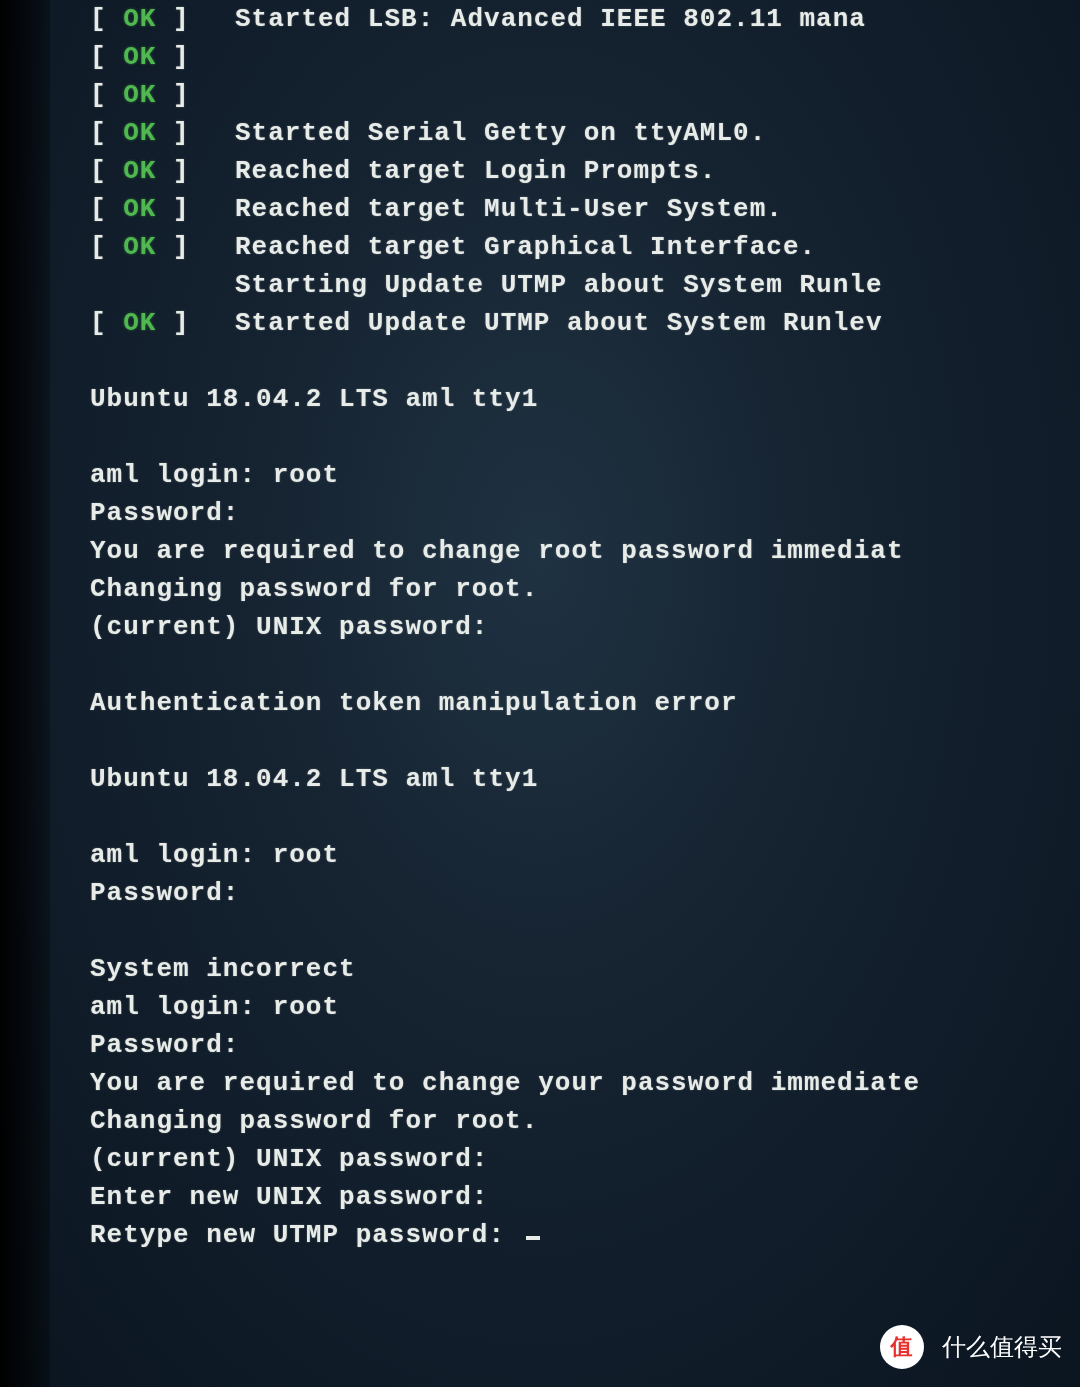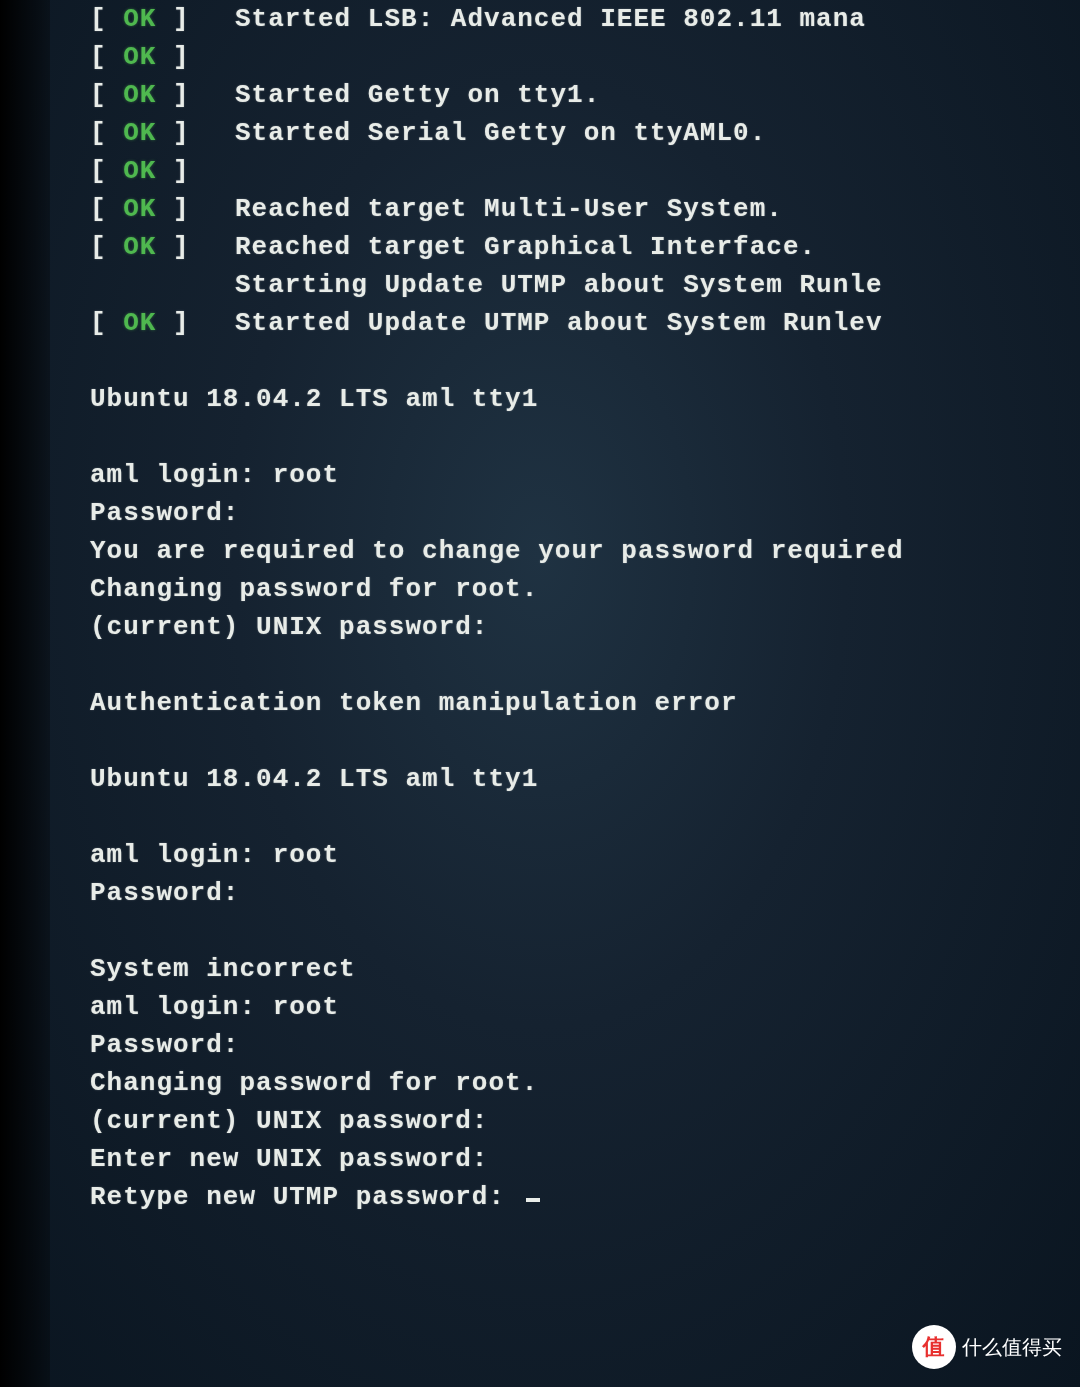--- a/index.html
+++ b/index.html
@@ -88,48 +88,49 @@
       display: flex;
       align-items: center;
       justify-content: center;
       font-size: 22px;
       font-weight: bold;
       color: #e8302f;
       font-family: sans-serif;
     }
     .watermark-text {
       color: #fff;
-      font-size: 20px;
+      font-size: 24px;
       font-family: sans-serif;
       font-weight: normal;
       letter-spacing: 0;
+      margin-left: 12px;
     }
   </style>
 </head>
 <body>
 
 <div class="screen">
 
   <div class="line boot-line">
     <span class="status-box"><span class="bracket">[  </span><span class="ok">OK</span><span class="bracket">  ] </span></span>
     <span>Started LSB: Advanced IEEE 802.11 mana</span>
   </div>
   <div class="line boot-line">
     <span class="status-box"><span class="bracket">[  </span><span class="ok">OK</span><span class="bracket">  ] </span></span>
   </div>
   <div class="line boot-line">
     <span class="status-box"><span class="bracket">[  </span><span class="ok">OK</span><span class="bracket">  ] </span></span>
-    <span>Started Getty on tty1.</span>
   </div>
   <div class="line boot-line">
     <span class="status-box"><span class="bracket">[  </span><span class="ok">OK</span><span class="bracket">  ] </span></span>
     <span>Started Serial Getty on ttyAML0.</span>
   </div>
   <div class="line boot-line">
     <span class="status-box"><span class="bracket">[  </span><span class="ok">OK</span><span class="bracket">  ] </span></span>
+    <span>Reached target Login Prompts.</span>
   </div>
   <div class="line boot-line">
     <span class="status-box"><span class="bracket">[  </span><span class="ok">OK</span><span class="bracket">  ] </span></span>
     <span>Reached target Multi-User System.</span>
   </div>
   <div class="line boot-line">
     <span class="status-box"><span class="bracket">[  </span><span class="ok">OK</span><span class="bracket">  ] </span></span>
     <span>Reached target Graphical Interface.</span>
   </div>
   <div class="line indent">
@@ -143,21 +144,21 @@
   <div class="blank"></div>
 
   <div class="line">Ubuntu 18.04.2 LTS aml tty1</div>
 
   <div class="blank"></div>
 
   <div class="line">
     <span>aml login: </span><span>root</span>
   </div>
   <div class="line">Password:</div>
-  <div class="line">You are required to change your password required</div>
+  <div class="line">You are required to change root password immediat</div>
   <div class="line">Changing password for root.</div>
   <div class="line">(current) UNIX password:</div>
 
   <div class="blank"></div>
 
   <div class="line">Authentication token manipulation error</div>
 
   <div class="blank"></div>
 
   <div class="line">Ubuntu 18.04.2 LTS aml tty1</div>
@@ -169,20 +170,21 @@
   </div>
   <div class="line">Password:</div>
 
   <div class="blank"></div>
 
   <div class="line">System incorrect</div>
   <div class="line">
     <span>aml login: </span><span>root</span>
   </div>
   <div class="line">Password:</div>
+  <div class="line">You are required to change your password immediate</div>
   <div class="line">Changing password for root.</div>
   <div class="line">(current) UNIX password:</div>
   <div class="line">Enter new UNIX password:</div>
   <div class="line">
     <span>Retype new UTMP password: </span><span class="cursor"></span>
   </div>
 
   <div class="watermark">
     <div class="watermark-circle">值</div>
     <div class="watermark-text">什么值得买</div>

